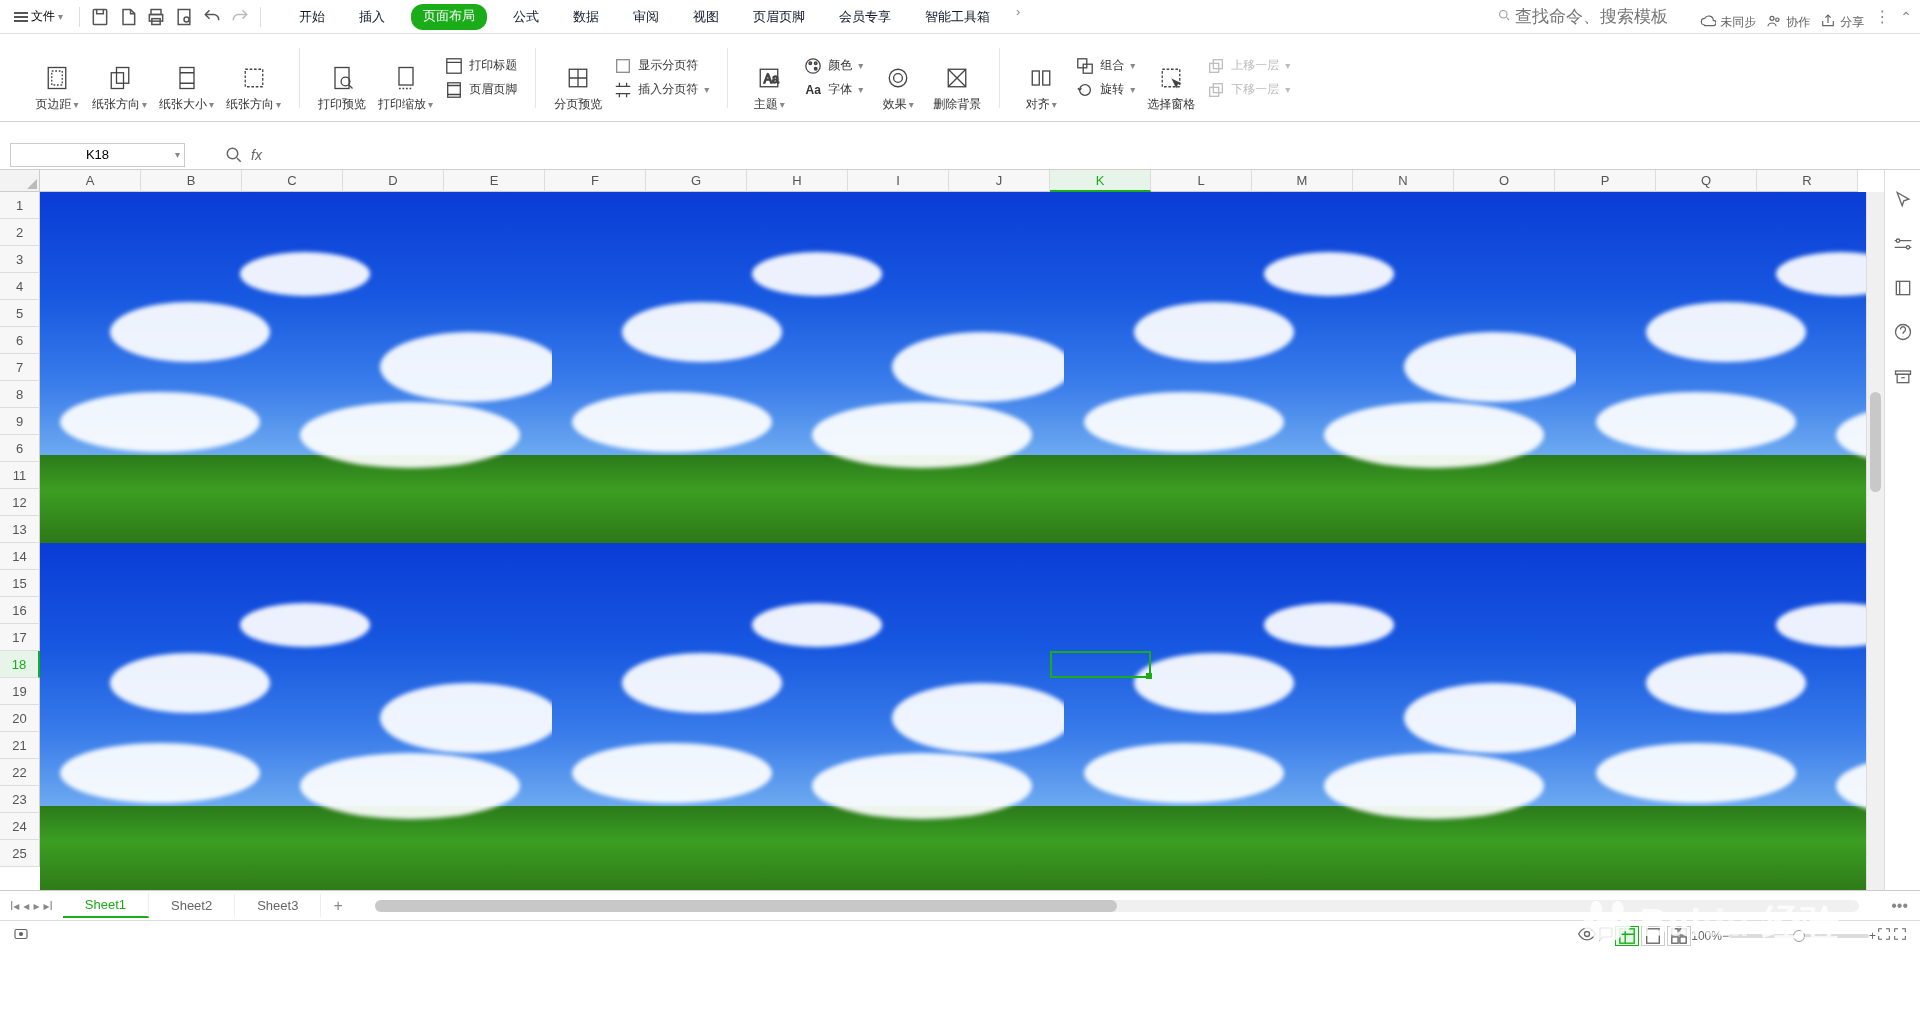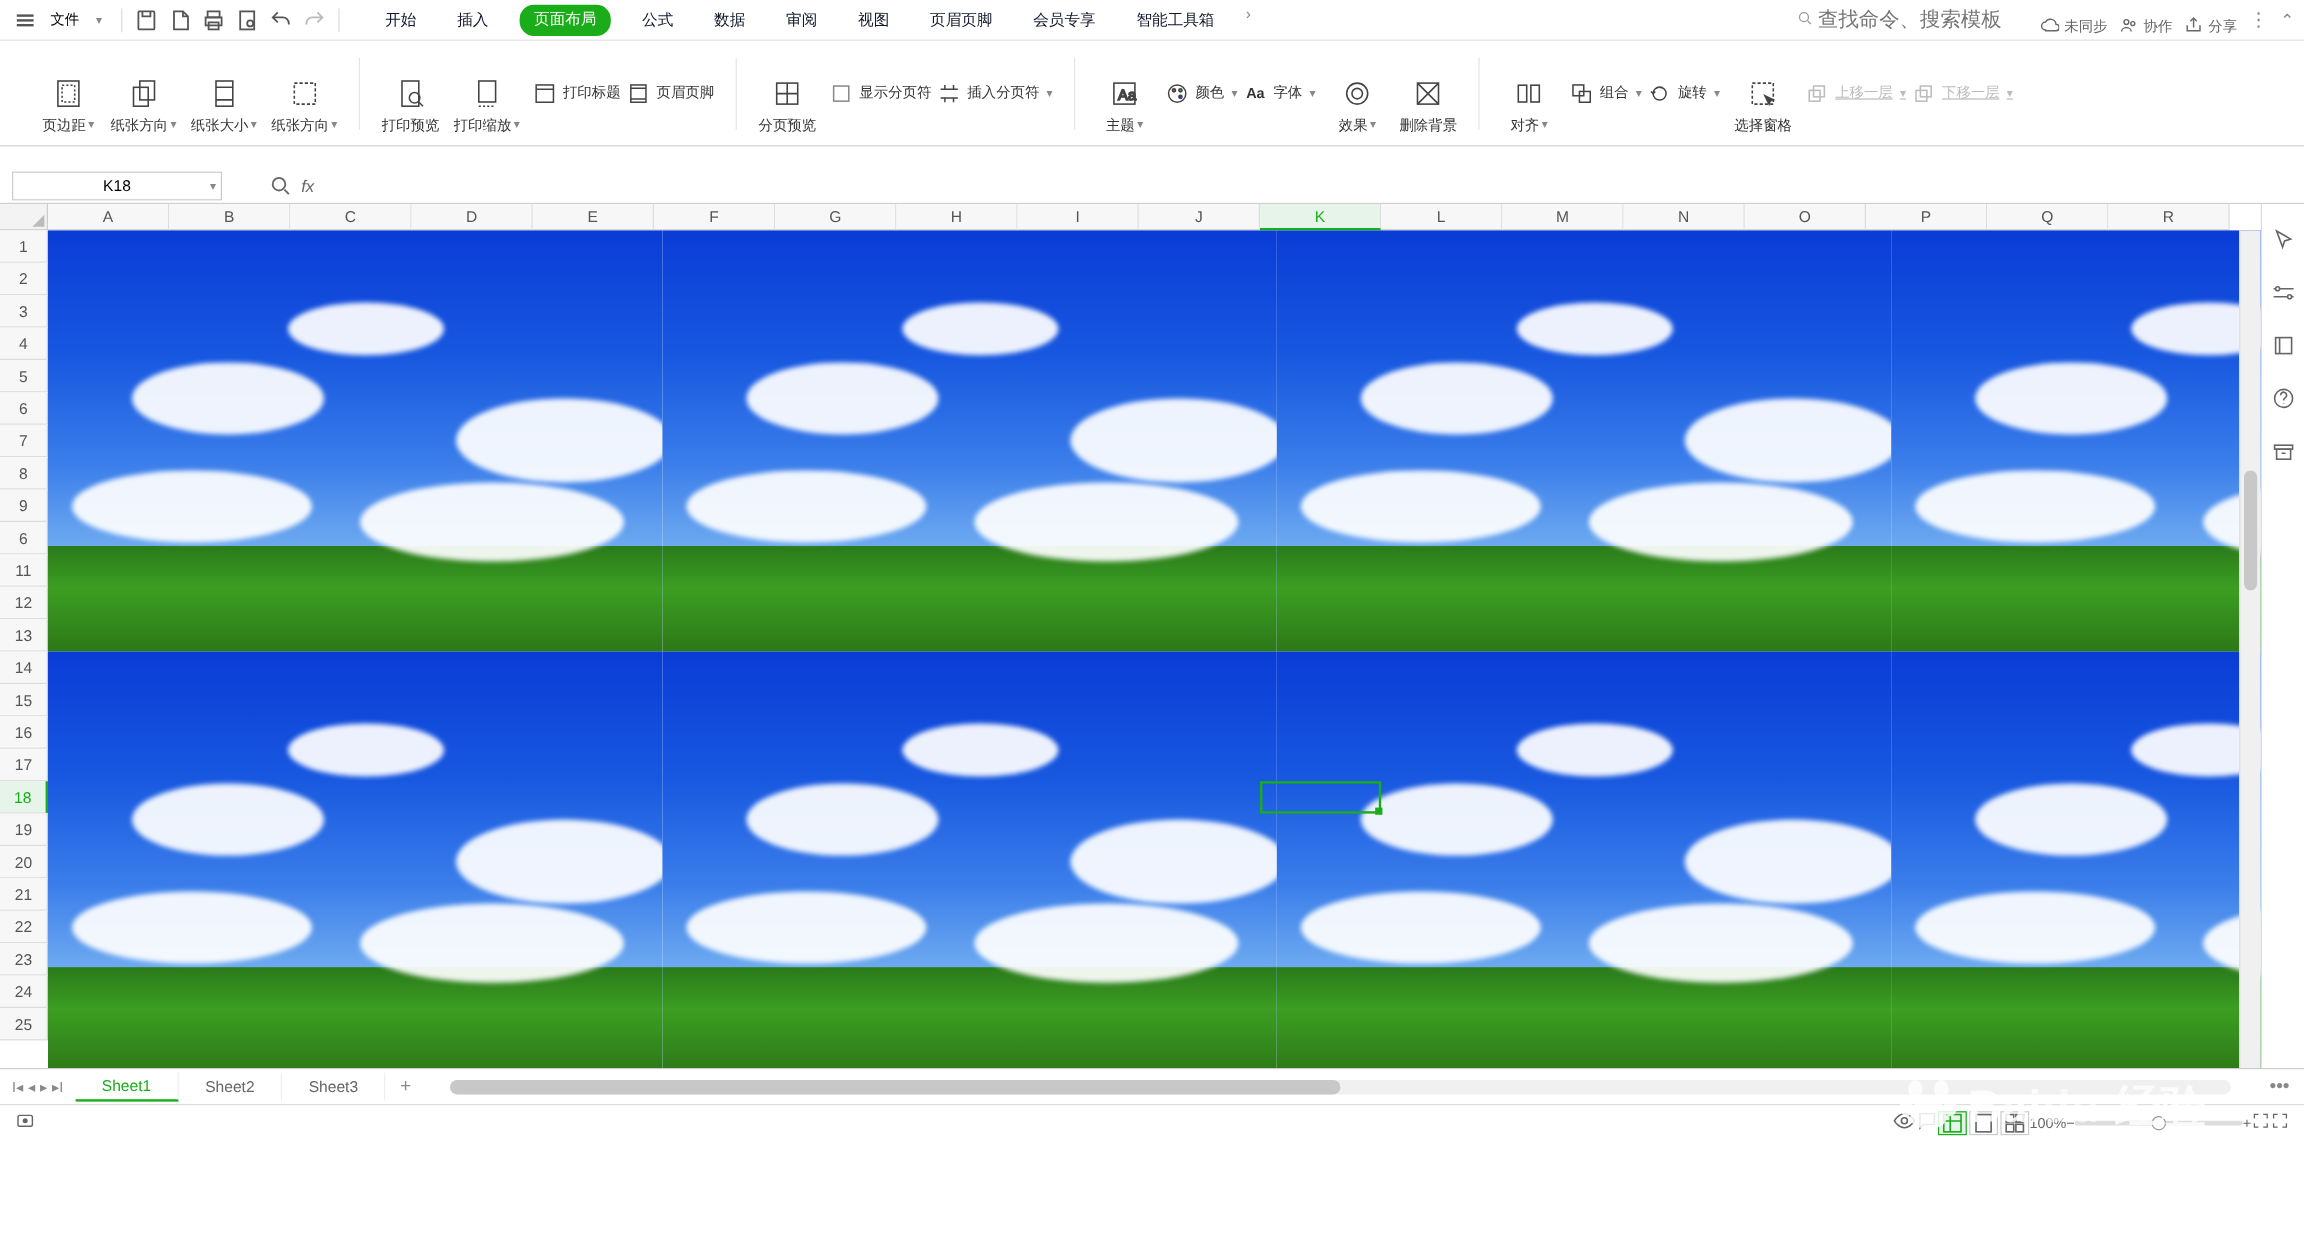--- a/index.html
+++ b/index.html
@@ -1,21 +1,21 @@
 <!DOCTYPE html>
 <html><head>
 <meta charset="utf-8">
 <style>
 * { margin: 0; padding: 0; box-sizing: border-box; font-family: "Microsoft YaHei", Arial, sans-serif; }
 body { background: #fff; width: 1920px; height: 1032px; overflow: hidden; position: relative; }
 
 
 .titlebar { height: 34px; display: flex; align-items: center; padding: 0 8px; border-bottom: 1px solid #e0e0e0; }
 .titlebar .left { display: flex; align-items: center; gap: 4px; }
-.file-btn { display: flex; align-items: center; gap: 14px; padding: 3px 6px; font-size: 12px; cursor: pointer; }
+.file-btn { display: flex; align-items: center; gap: 3px; padding: 3px 6px; font-size: 12px; cursor: pointer; }
 .hamburger { display: inline-block; width: 14px; height: 10px; }
 .hamburger span { display: block; height: 2px; background: #555; margin-bottom: 2px; }
 .divider-v { width: 1px; height: 20px; background: #ddd; margin: 0 6px; }
 .qat { display: flex; gap: 8px; }
 .qat .ic { width: 20px; height: 20px; display: flex; align-items: center; justify-content: center; cursor: pointer; color: #555; }
 .tabs { display: flex; gap: 18px; margin-left: 20px; font-size: 13px; }
 .tab { padding: 4px 8px; cursor: pointer; color: #0f172a; }
 .tab.active { background: #1aad19; color: #fff; border-radius: 12px; padding: 3px 12px; }
 .titlebar .right { margin-left: auto; display: flex; align-items: center; gap: 10px; font-size: 12px; color: #666; }
 .search-box { display: flex; align-items: center; gap: 4px; padding: 2px 8px; border-radius: 3px; width: 200px; }
@@ -23,24 +23,24 @@
 .head-action { display: flex; align-items: center; gap: 4px; cursor: pointer; margin-top: 12px; }
 .chev-down { font-size: 10px; color: #888; }
 
 
 .ribbon { height: 88px; display: flex; align-items: center; padding: 0 20px; border-bottom: 1px solid #d0d0d0; gap: 4px; }
 .rgroup { display: flex; align-items: flex-end; gap: 12px; padding: 0 14px; height: 70px; }
 .rsep { width: 1px; height: 60px; background: #e5e5e5; }
 .rbtn { display: flex; flex-direction: column; align-items: center; gap: 4px; font-size: 12px; color: #333; cursor: pointer; min-width: 46px; }
 .rbtn .ric { width: 28px; height: 28px; display: flex; align-items: center; justify-content: center; }
 .rbtn .rlbl { white-space: nowrap; display: flex; align-items: center; gap: 2px; }
-.rcol { display: flex; flex-direction: row; gap: 6px; justify-content: center; height: 70px; }
+.rcol { display: flex; flex-direction: column; gap: 6px; justify-content: center; height: 70px; }
 .rrow { display: flex; align-items: center; gap: 6px; font-size: 12px; color: #333; cursor: pointer; white-space: nowrap; }
 .rrow .sic { width: 18px; height: 18px; display: flex; align-items: center; justify-content: center; }
-.rrow .dim { color: #bbb; text-decoration: underline; }
+.rrow .dim { color: #bbb; }
 
 svg { width: 100%; height: 100%; }
 
 
 .fbar { height: 30px; display: flex; align-items: center; border-bottom: 1px solid #d0d0d0; margin-top: 18px; }
 .namebox { width: 175px; height: 24px; border: 1px solid #ccc; margin-left: 10px; display: flex; align-items: center; justify-content: center; font-size: 13px; position: relative; background: #fff; }
 .namebox .dd { position: absolute; right: 4px; color: #888; font-size: 10px; }
 .fbar .fx-area { display: flex; align-items: center; margin-left: 40px; gap: 8px; color: #666; }
 .fx-area .lens { width: 18px; height: 18px; }
 .fx { font-style: italic; font-size: 14px; }

